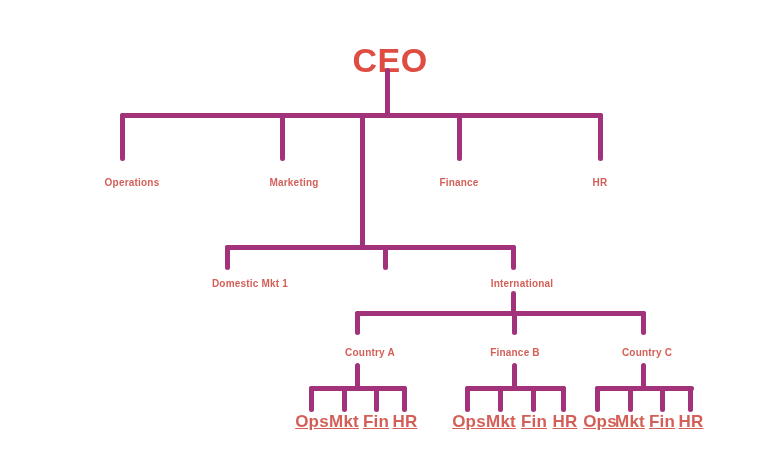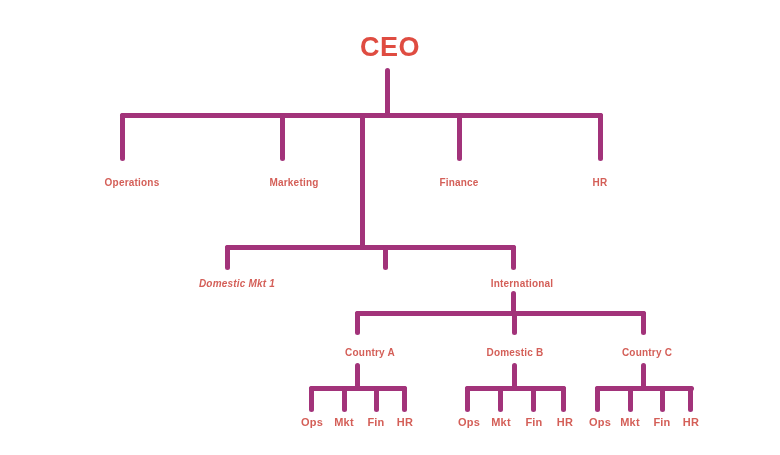--- a/index.html
+++ b/index.html
@@ -31,26 +31,28 @@
   .label {
     position: absolute;
     transform: translate(-50%, -50%);
     color: var(--label);
     font-weight: 700;
     font-size: 10px;
     white-space: nowrap;
     letter-spacing: 0.2px;
   }
   .root-label {
-    font-size: 27px;
+    font-size: 34px;
     color: var(--root);
     letter-spacing: 0.5px;
+    margin-top: 13px;
   }
   .leaf {
-    font-size: 11px;
+    font-size: 17px;
+    text-decoration: underline;
   }
 </style>
 </head>
 <body>
 
 <div class="canvas">
 
   <div class="label root-label" style="left:390px; top:47px;">CEO</div>
 
   <div class="line v" style="left:385px; top:68px; height:50px;"></div>
@@ -64,31 +66,31 @@
   <div class="label" style="left:282px; top:182px;margin-left:12px;">Marketing</div>
   <div class="label" style="left:459px; top:182px;">Finance</div>
   <div class="label" style="left:600px; top:182px;">HR</div>
 
   <div class="line v" style="left:360px; top:116px; height:134px;"></div>
   <div class="line h" style="left:225px; top:245px; width:291px;"></div>
   <div class="line v" style="left:225px; top:245px; height:25px;"></div>
   <div class="line v" style="left:383px; top:245px; height:25px;"></div>
   <div class="line v" style="left:511px; top:245px; height:25px;"></div>
 
-  <div class="label" style="left:237px; top:283px;font-style:italic;">Domestic Mkt 1</div>
+  <div class="label" style="left:250px; top:283px;">Domestic Mkt 1</div>
   <div class="label" style="left:522px; top:283px;">International</div>
 
   <div class="line v" style="left:511px; top:291px; height:25px;"></div>
   <div class="line h" style="left:355px; top:311px; width:291px;"></div>
   <div class="line v" style="left:355px; top:311px; height:24px;"></div>
   <div class="line v" style="left:512px; top:311px; height:24px;"></div>
   <div class="line v" style="left:641px; top:311px; height:24px;"></div>
 
   <div class="label" style="left:370px; top:352px;">Country A</div>
-  <div class="label" style="left:515px; top:352px;">Domestic B</div>
+  <div class="label" style="left:515px; top:352px;">Finance B</div>
   <div class="label" style="left:647px; top:352px;">Country C</div>
 
   <div class="line v" style="left:355px; top:363px; height:27px;"></div>
   <div class="line h" style="left:309px; top:386px; width:98px;"></div>
   <div class="line v" style="left:309px; top:386px; height:26px;"></div>
   <div class="line v" style="left:342px; top:386px; height:26px;"></div>
   <div class="line v" style="left:374px; top:386px; height:26px;"></div>
   <div class="line v" style="left:402px; top:386px; height:26px;"></div>
 
   <div class="line v" style="left:512px; top:363px; height:27px;"></div>

